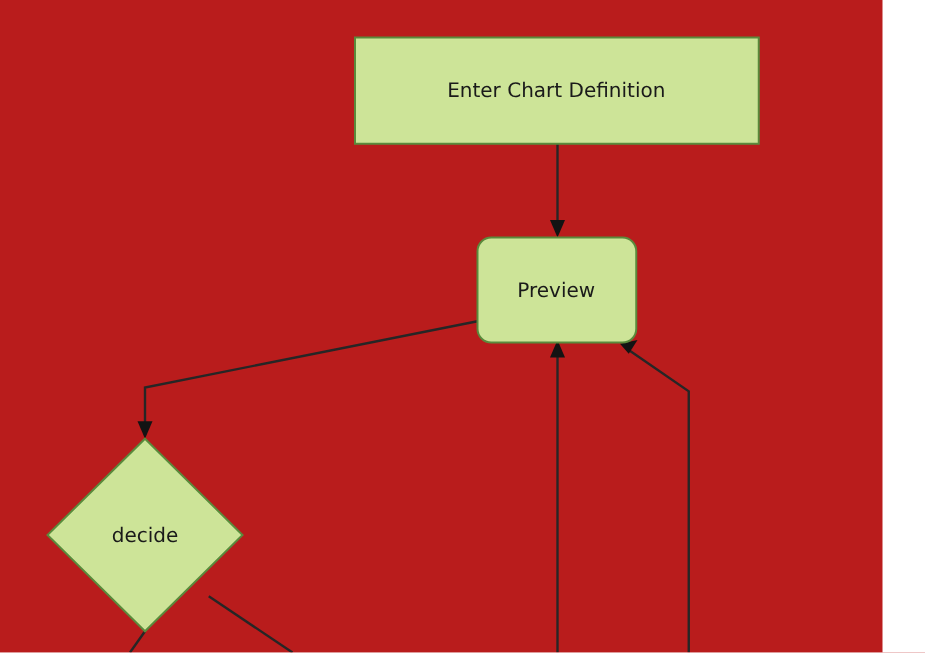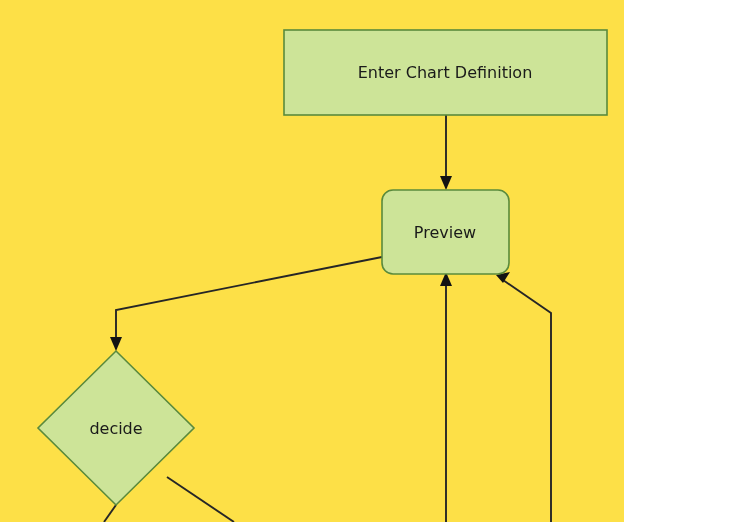--- a/index.html
+++ b/index.html
@@ -9,23 +9,23 @@
     background: #ffffff;
   }
   body {
     width: 740px;
     height: 522px;
     overflow: hidden;
     font-family: "DejaVu Sans", sans-serif;
   }
   #diagram-canvas {
     position: relative;
-    width: 624px;
+    width: 706px;
     height: 522px;
-    background: #fde047;
+    background: #b91c1c;
   }
   #flow-svg {
     position: absolute;
     top: 0;
     left: 0;
     width: 740px;
     height: 522px;
     display: block;
   }
   .node-shape {

